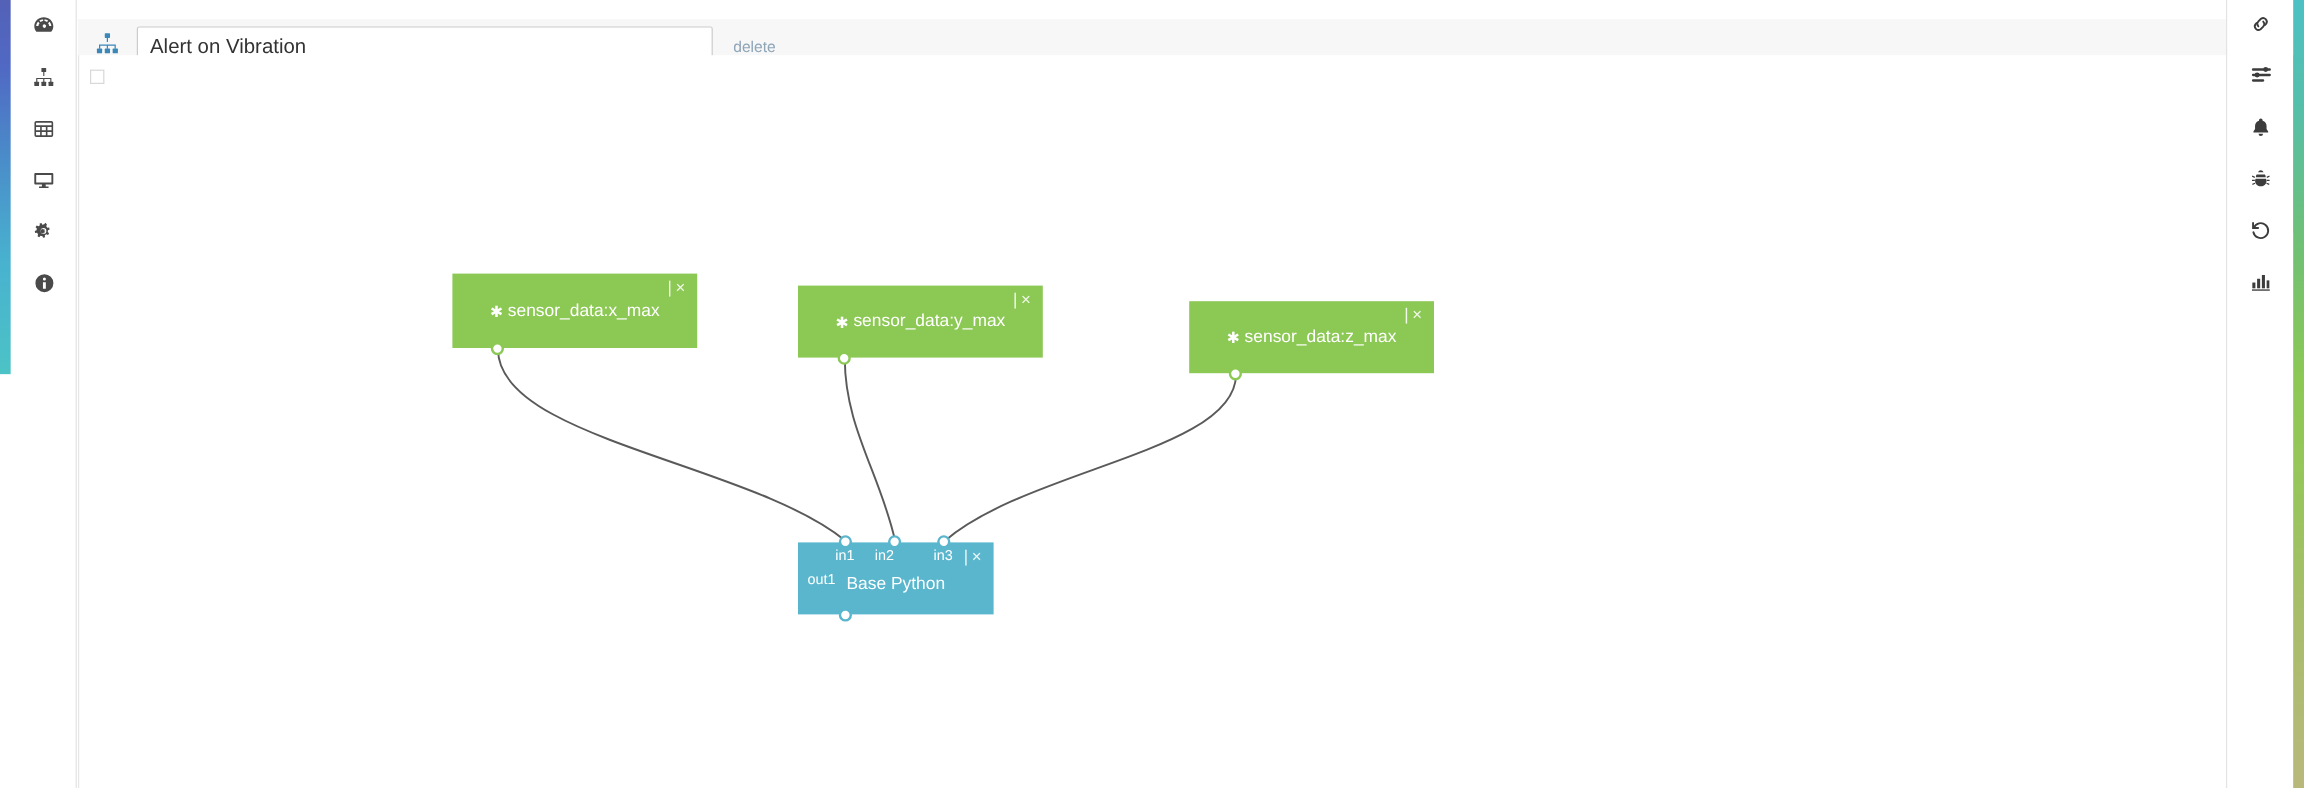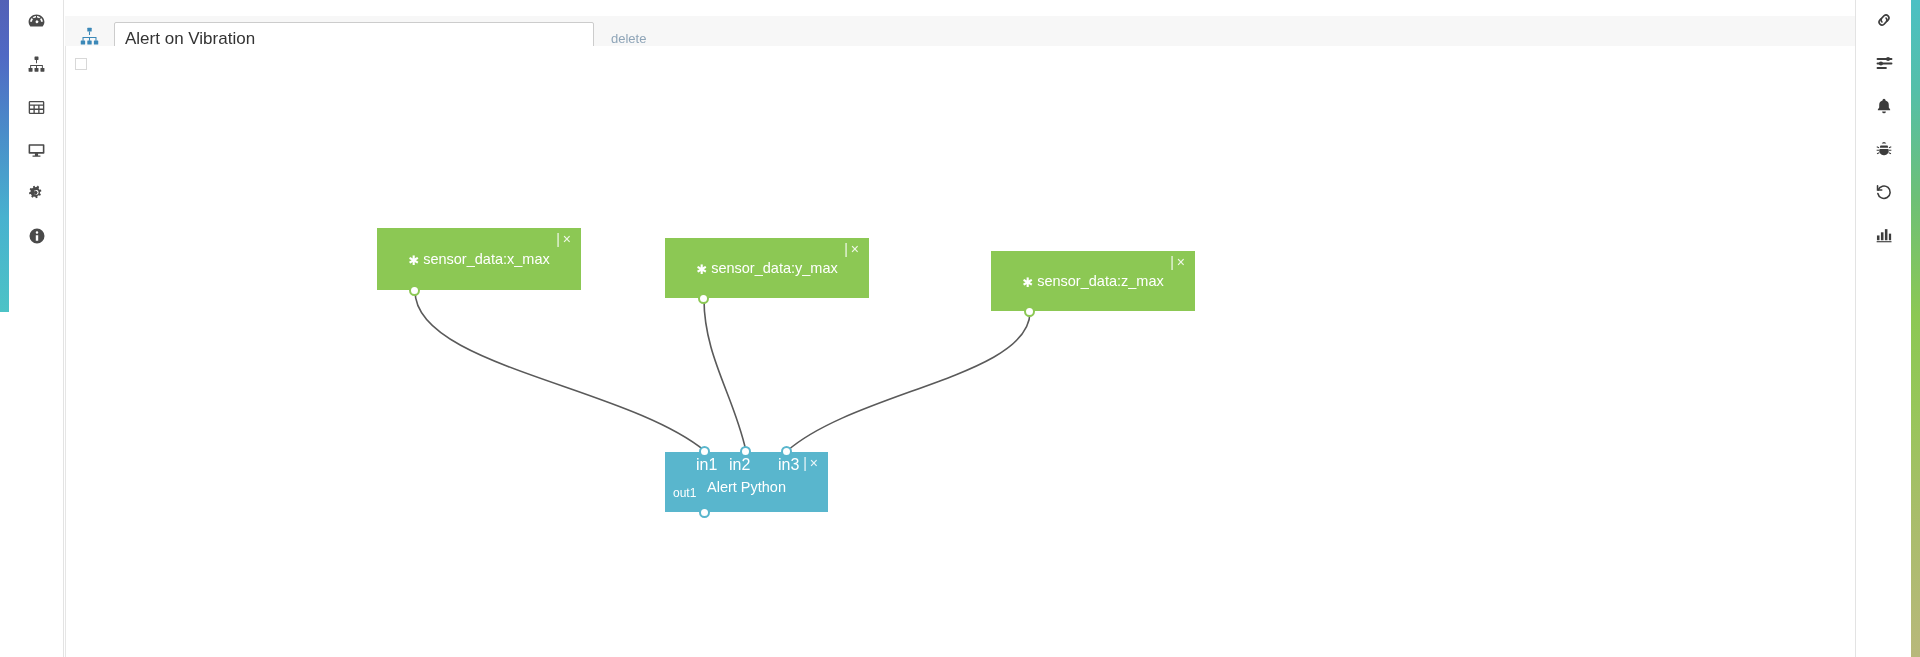--- a/index.html
+++ b/index.html
@@ -191,26 +191,26 @@
   .bp-title {
     position: absolute;
     left: 0; right: 0;
     top: 27px;
     text-align: center;
     font-size: 14.5px;
   }
   .bp-port-label {
     position: absolute;
     top: 4px;
-    font-size: 16px;
+    font-size: 12px;
     color: #ffffff;
   }
   .bp-out-label {
     position: absolute;
-    left: 8px; bottom: 12px;
+    left: 8px; bottom: 22px;
     font-size: 12px;
     color: #ffffff;
   }
 
   
   .port {
     position: absolute;
     width: 11px; height: 11px;
     border-radius: 50%;
     background: #ffffff;
@@ -335,21 +335,21 @@
           <span class="star">✱</span><span>sensor_data:z_max</span>
         </span>
       </div>
       <div class="port port-green" style="left:958px; top:260px;"></div>
 
       <div class="node node-blue" style="left:599px; top:406px; width:163px; height:60px;">
         <span class="node-close">|×</span>
         <span class="bp-port-label" style="left:31px;">in1</span>
         <span class="bp-port-label" style="left:64px;">in2</span>
         <span class="bp-port-label" style="left:113px;">in3</span>
-        <span class="bp-title">Alert Python</span>
+        <span class="bp-title">Base Python</span>
         <span class="bp-out-label">out1</span>
       </div>
       <div class="port port-blue" style="left:633px; top:400px;"></div>
       <div class="port port-blue" style="left:674px; top:400px;"></div>
       <div class="port port-blue" style="left:715px; top:400px;"></div>
       <div class="port port-blue" style="left:633px; top:461px;"></div>
 
     </div>
   </div>
 

